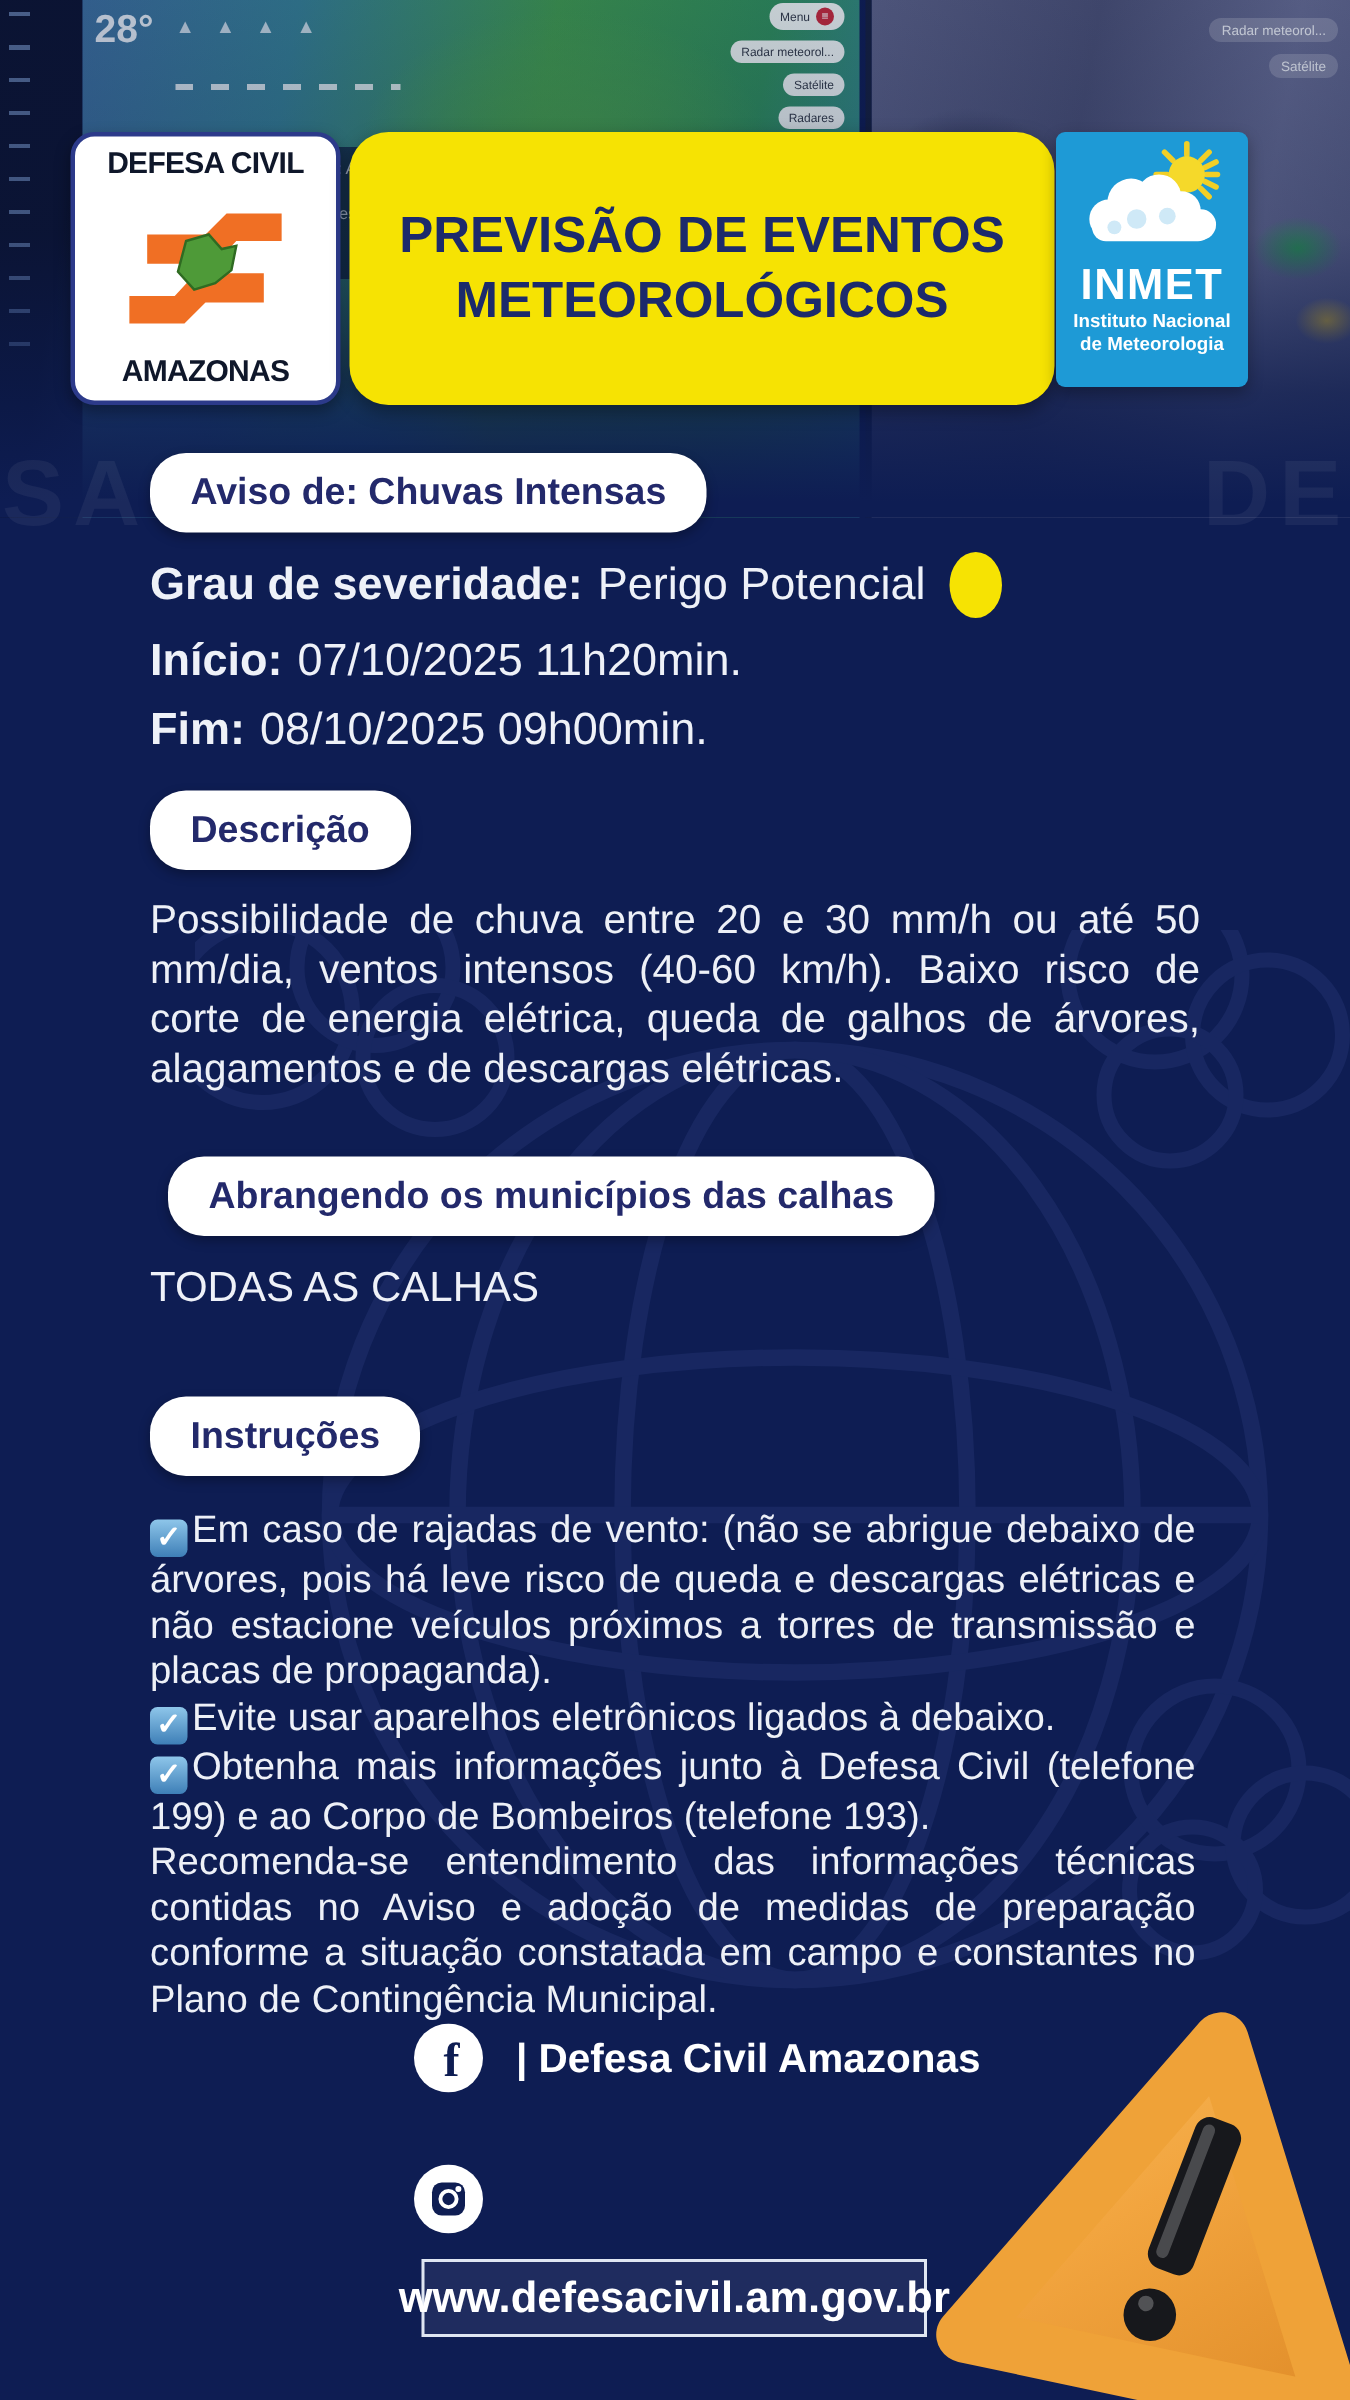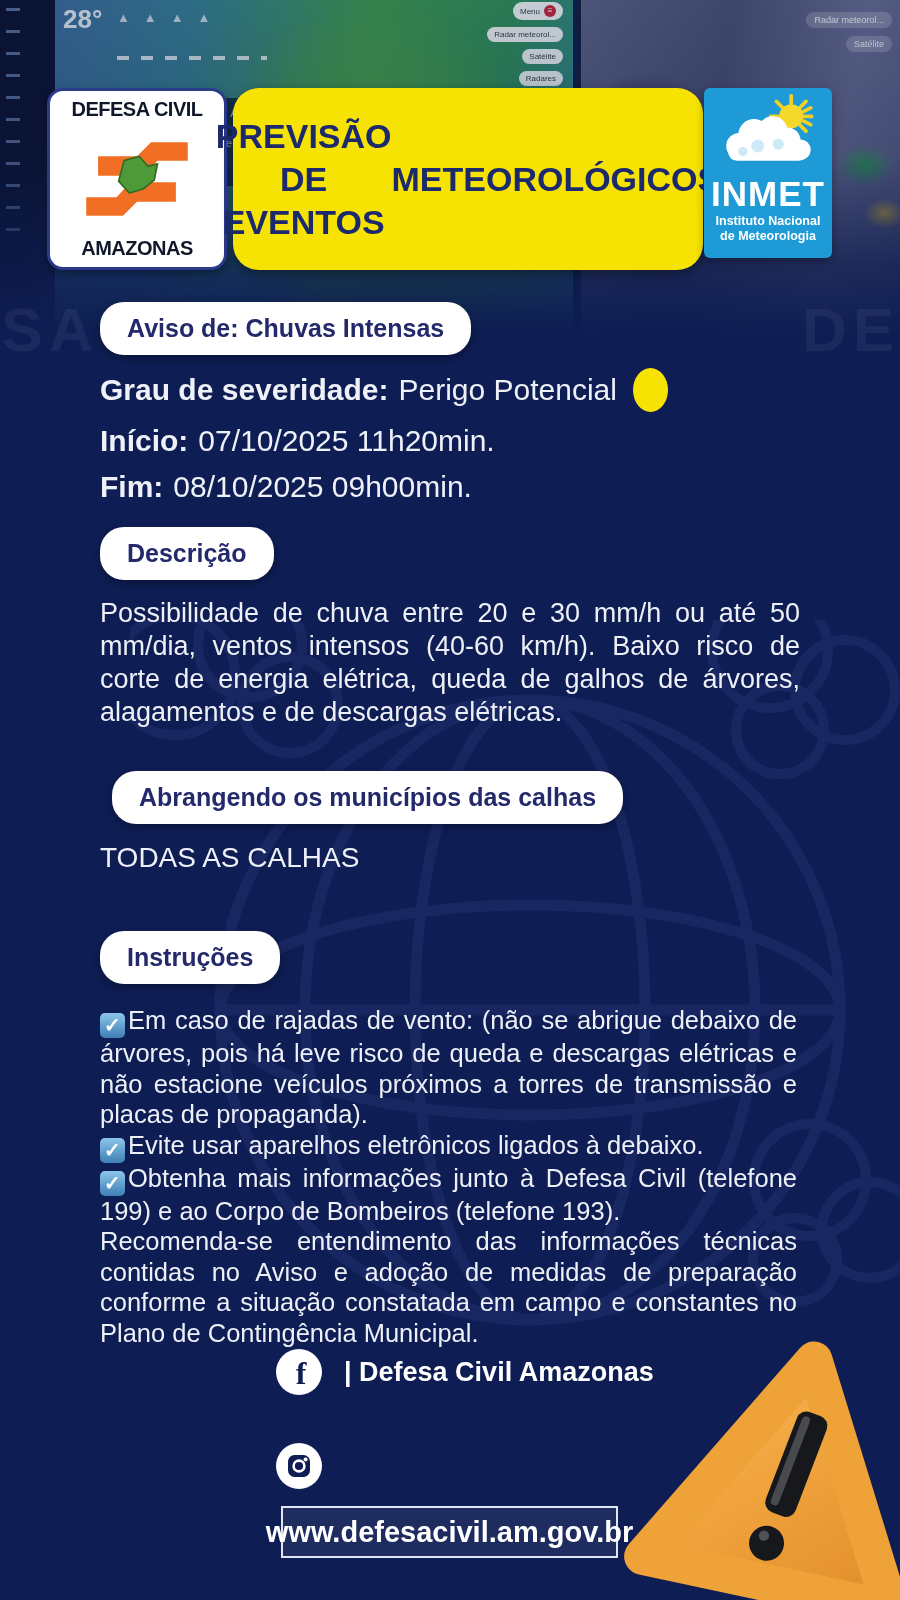--- a/index.html
+++ b/index.html
@@ -53,27 +53,27 @@
     font-size:62px;font-weight:800;letter-spacing:6px;color:rgba(255,255,255,.055);white-space:nowrap;overflow:hidden;}
   .globe{position:absolute;left:130px;top:620px;z-index:2;opacity:.5;}
   
   .header{position:absolute;top:0;left:0;width:900px;height:345px;z-index:5;}
   .logo-card{position:absolute;left:47px;top:88px;width:180px;height:182px;background:#fff;
     border:3px solid #2c3a8a;border-radius:16px;box-sizing:border-box;
     display:flex;flex-direction:column;align-items:center;justify-content:space-between;padding:7px 4px;
     box-shadow:0 4px 10px rgba(0,0,0,.35);}
   .logo-card .lt{font-size:20px;font-weight:800;letter-spacing:-.5px;color:#0f172a;}
   .title-card{position:absolute;left:233px;top:88px;width:470px;height:182px;background:#f6e303;
-    border-radius:26px;display:flex;flex-direction:row;align-items:center;justify-content:center;
+    border-radius:26px;display:flex;flex-direction:column;align-items:center;justify-content:center;
     box-shadow:0 4px 12px rgba(0,0,0,.35);}
   .title-card .t{font-size:34px;line-height:43px;font-weight:800;color:#1c2a6b;text-align:center;}
   .inmet-card{position:absolute;left:704px;top:88px;width:128px;height:170px;background:#1e9ad6;
     border-radius:6px;display:flex;flex-direction:column;align-items:center;padding-top:6px;box-sizing:border-box;
     box-shadow:0 4px 10px rgba(0,0,0,.3);}
-  .inmet-card .nm{font-size:35px;font-weight:800;color:#fff;letter-spacing:1px;margin-top:2px;}
+  .inmet-card .nm{font-size:29px;font-weight:800;color:#fff;letter-spacing:1px;margin-top:2px;}
   .inmet-card .sub{font-size:12.5px;font-weight:700;color:#fff;line-height:15px;text-align:center;}
   
   .content{position:absolute;inset:0;z-index:5;}
   .pill{position:absolute;background:#ffffff;color:#23296b;font-weight:800;font-size:25px;
     line-height:33px;padding:10px 27px;border-radius:24px;white-space:nowrap;
     box-shadow:0 3px 8px rgba(0,0,0,.3);}
   .kv-block{position:absolute;left:100px;top:368px;width:740px;color:#eef1f8;font-size:30px;}
   .kv{margin-bottom:12px;display:flex;align-items:center;}
   .kv b{font-weight:800;margin-right:10px;}
   .sev-dot{display:inline-block;width:35px;height:44px;border-radius:50%;background:#f6e303;margin-left:16px;}

